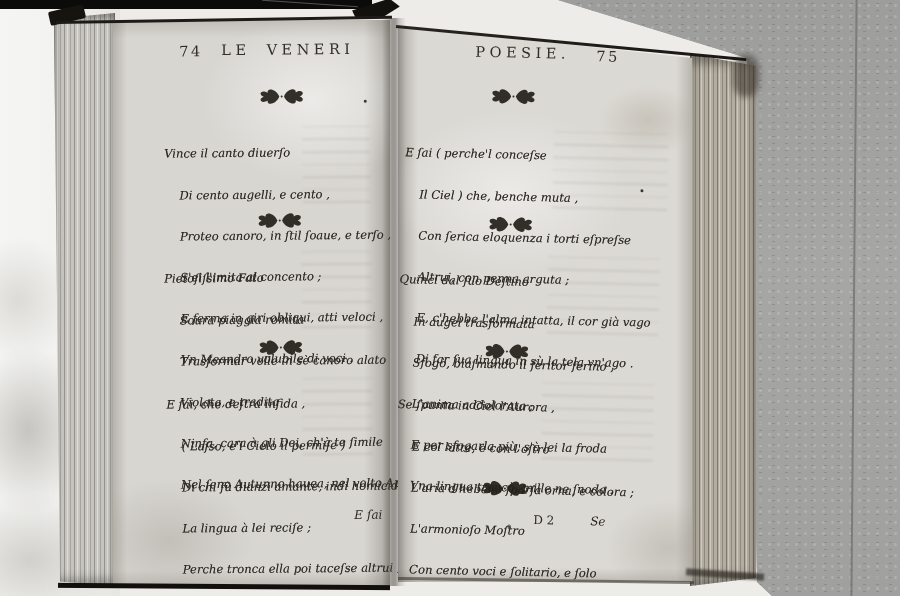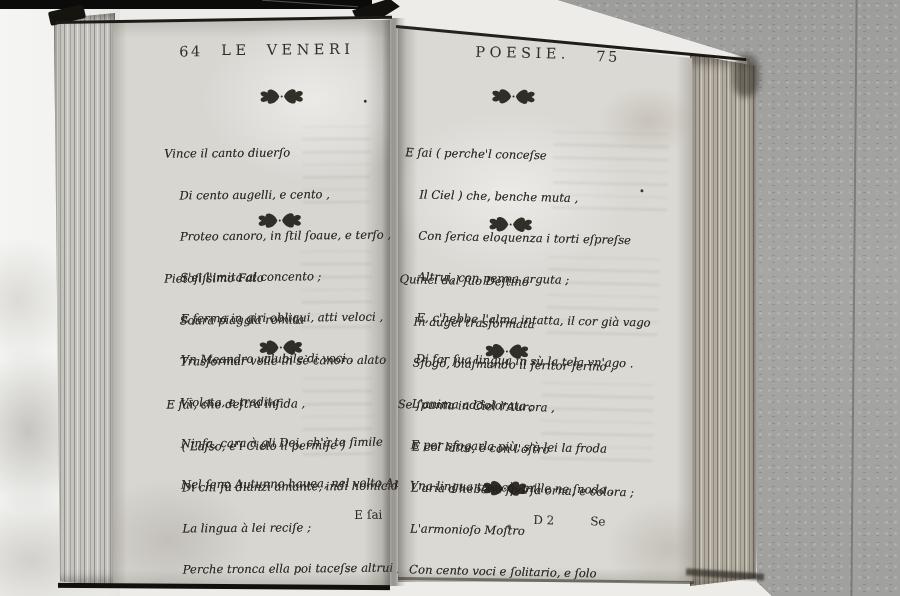--- a/index.html
+++ b/index.html
@@ -89,21 +89,21 @@
   
   .content{position:absolute;left:0;top:0;width:100%;height:100%;color:#2e2a24;}
   .rot-left{transform:rotate(-.5deg);transform-origin:0 0;}
   .rot-right{transform:rotate(1.25deg);transform-origin:0 0;}
   .pagenum,.runtitle{font-size:14.5px;color:#322e27;letter-spacing:2.5px;}
   .runtitle{letter-spacing:4.5px;word-spacing:7px;}
   .stanza{position:absolute;font-style:italic;font-size:11.6px;line-height:13.7px;
     white-space:pre;color:#2c2822;text-shadow:0 0 .4px rgba(44,40,34,.55);}
   .stanza .li{margin-left:15px;}
   .catchword,.signature{position:absolute;font-size:12px;color:#2c2822;}
-  .catchword{}
+  .catchword{font-style:italic;}
   .orn{position:absolute;width:50px;height:20px;opacity:.92;}
   .bleed{position:absolute;
     background-image:repeating-linear-gradient(0deg, rgba(86,78,66,.5) 0 1.6px, transparent 1.6px 12.6px);
     opacity:.22;filter:blur(1.1px);}
   .speck{position:absolute;border-radius:50%;background:#3a362f;}
 </style>
 </head>
 <body>
 
 <svg width="0" height="0" style="position:absolute">
@@ -125,21 +125,21 @@
   <div class="abs thread"></div>
   <div class="abs tassel"></div>
 
   <div class="abs edge-left"></div>
   <div class="abs edge-left-nub"></div>
   <div class="abs edge-right"></div>
   <div class="abs edge-right-smudge"></div>
 
   <div class="abs page page-left">
     <div class="content rot-left">
-      <div class="abs pagenum" style="left:66px;top:24px">64</div>
+      <div class="abs pagenum" style="left:66px;top:24px">74</div>
       <div class="abs runtitle" style="left:108px;top:23px">LE VENERI</div>
 
       <svg class="orn" style="left:143px;top:68px" viewBox="0 0 64 24">
           <use href="#fleuron"></use>
         </svg>
 
       <div class="stanza" style="left:50px;top:101px">
         <div class="l0">Vince il canto diuerſo</div>
         <div class="li">Di cento augelli, e cento ,</div>
         <div class="li">Proteo canoro, in ſtil ſoaue, e terſo ,</div>

